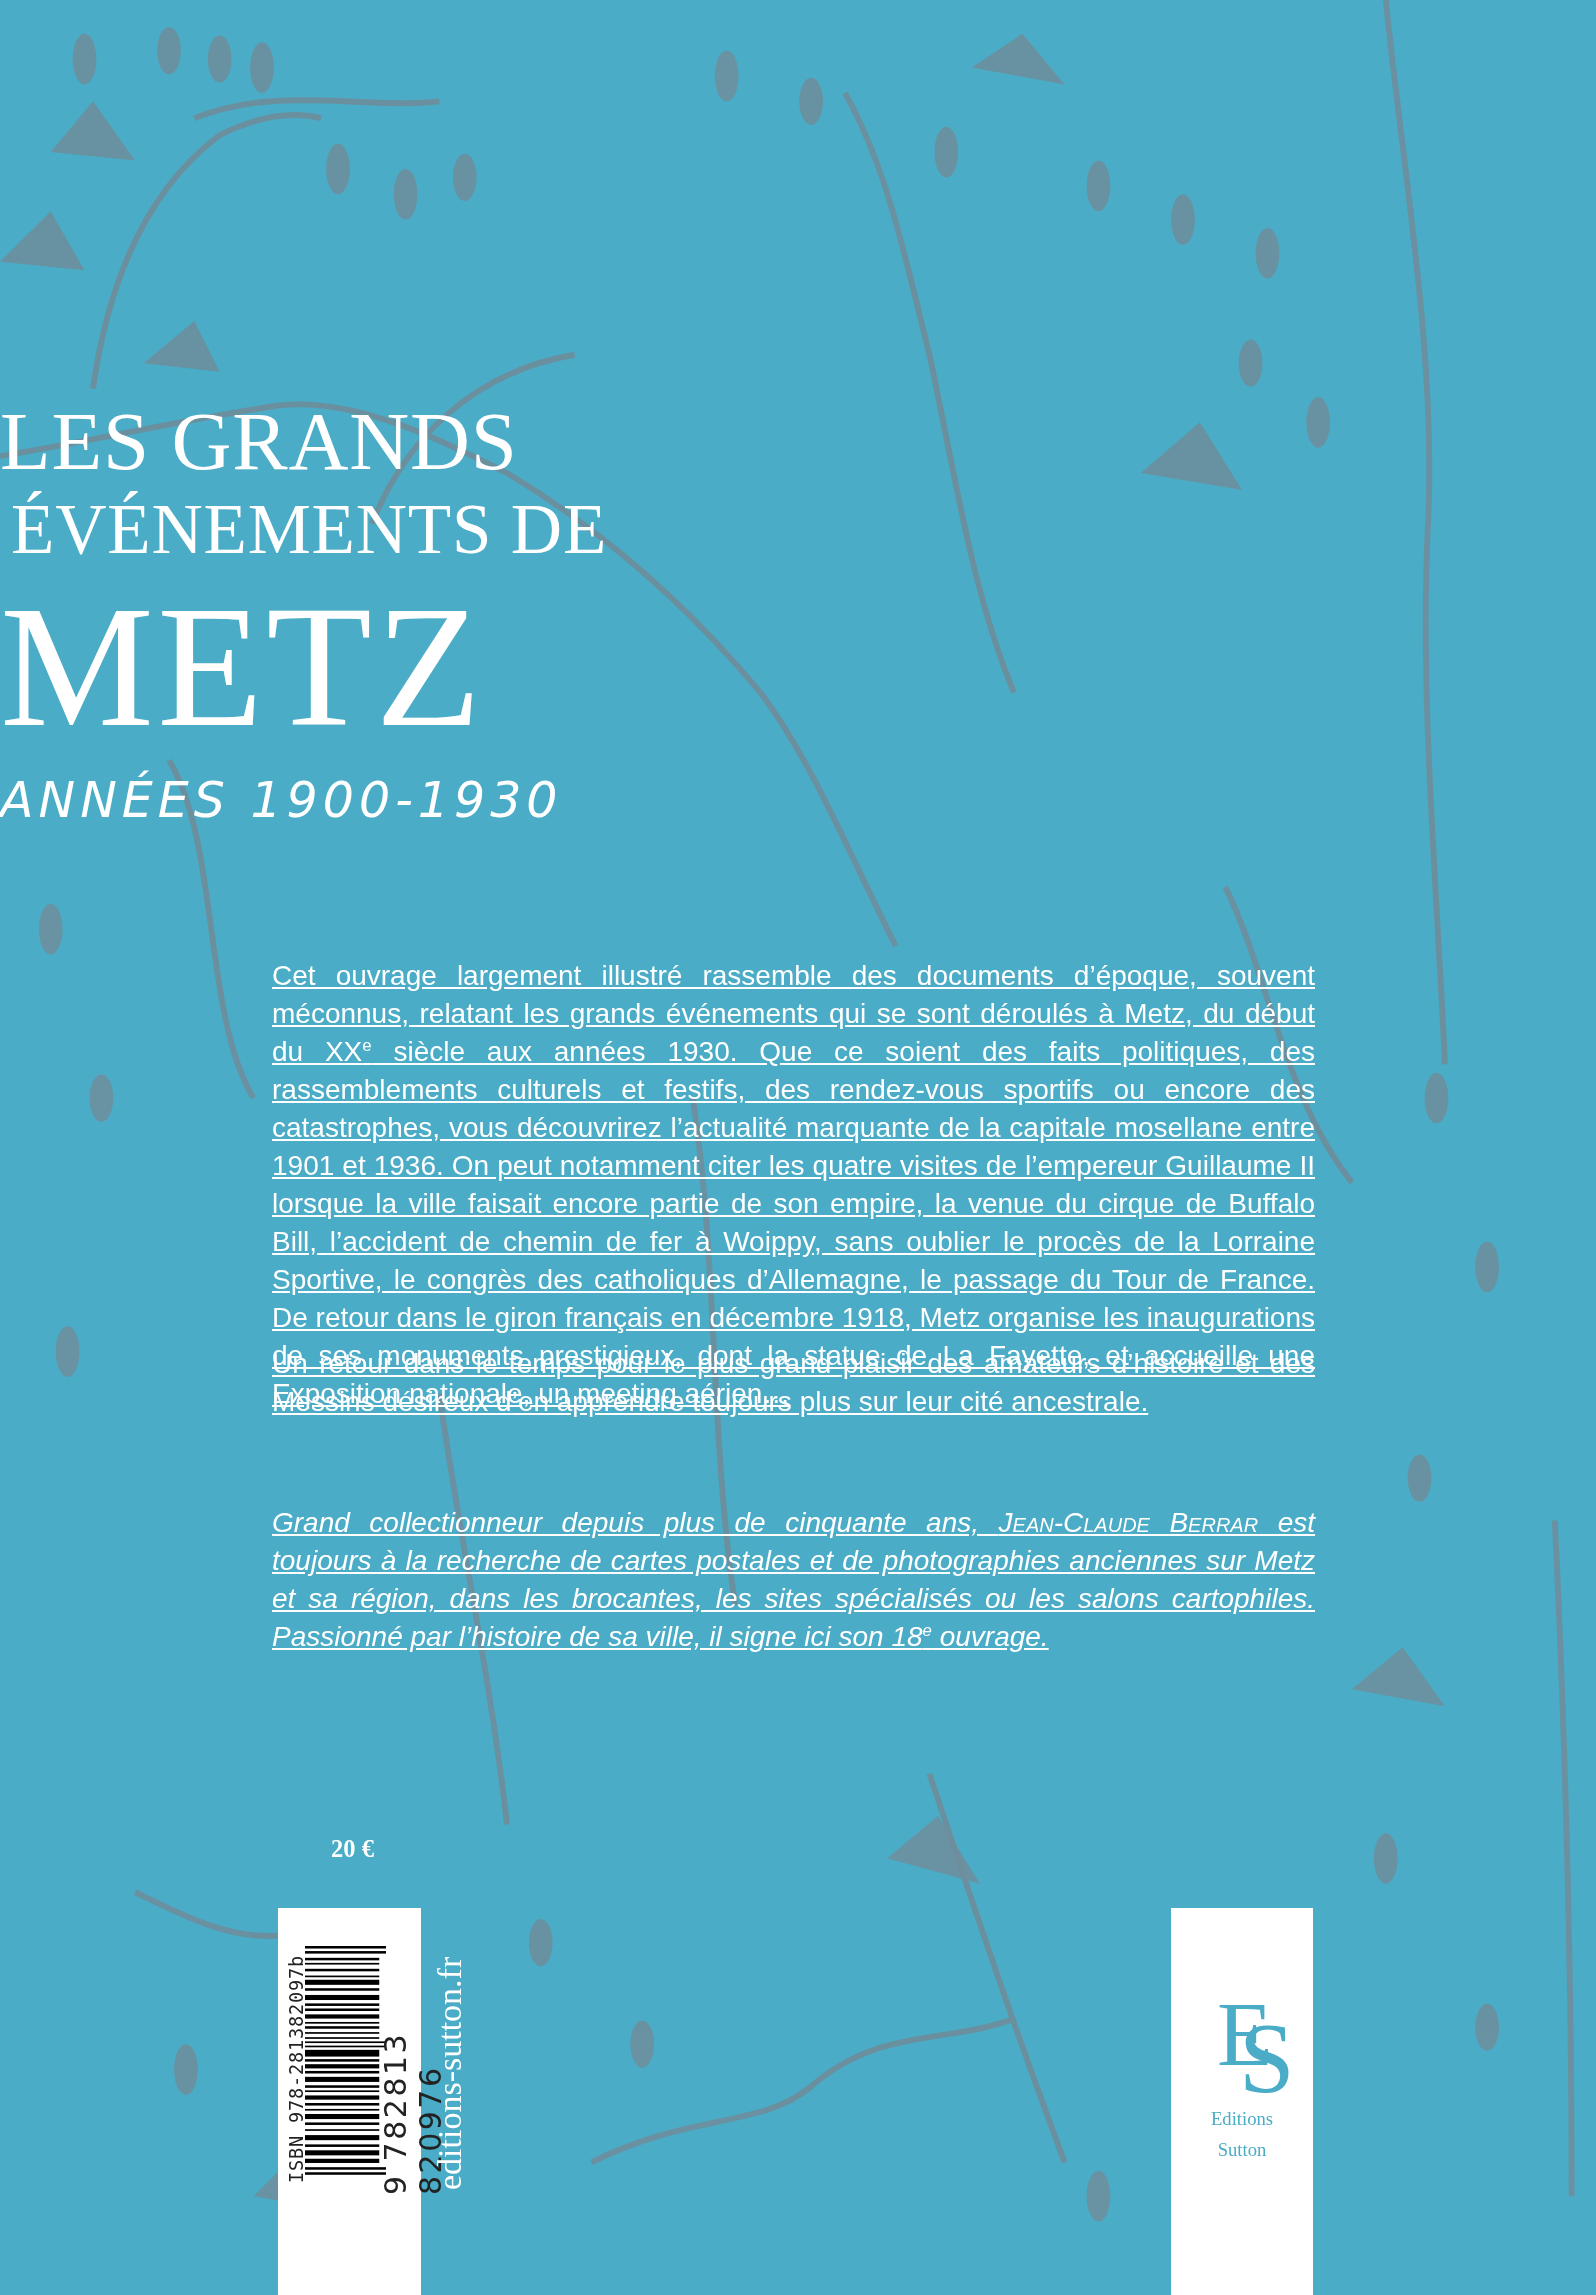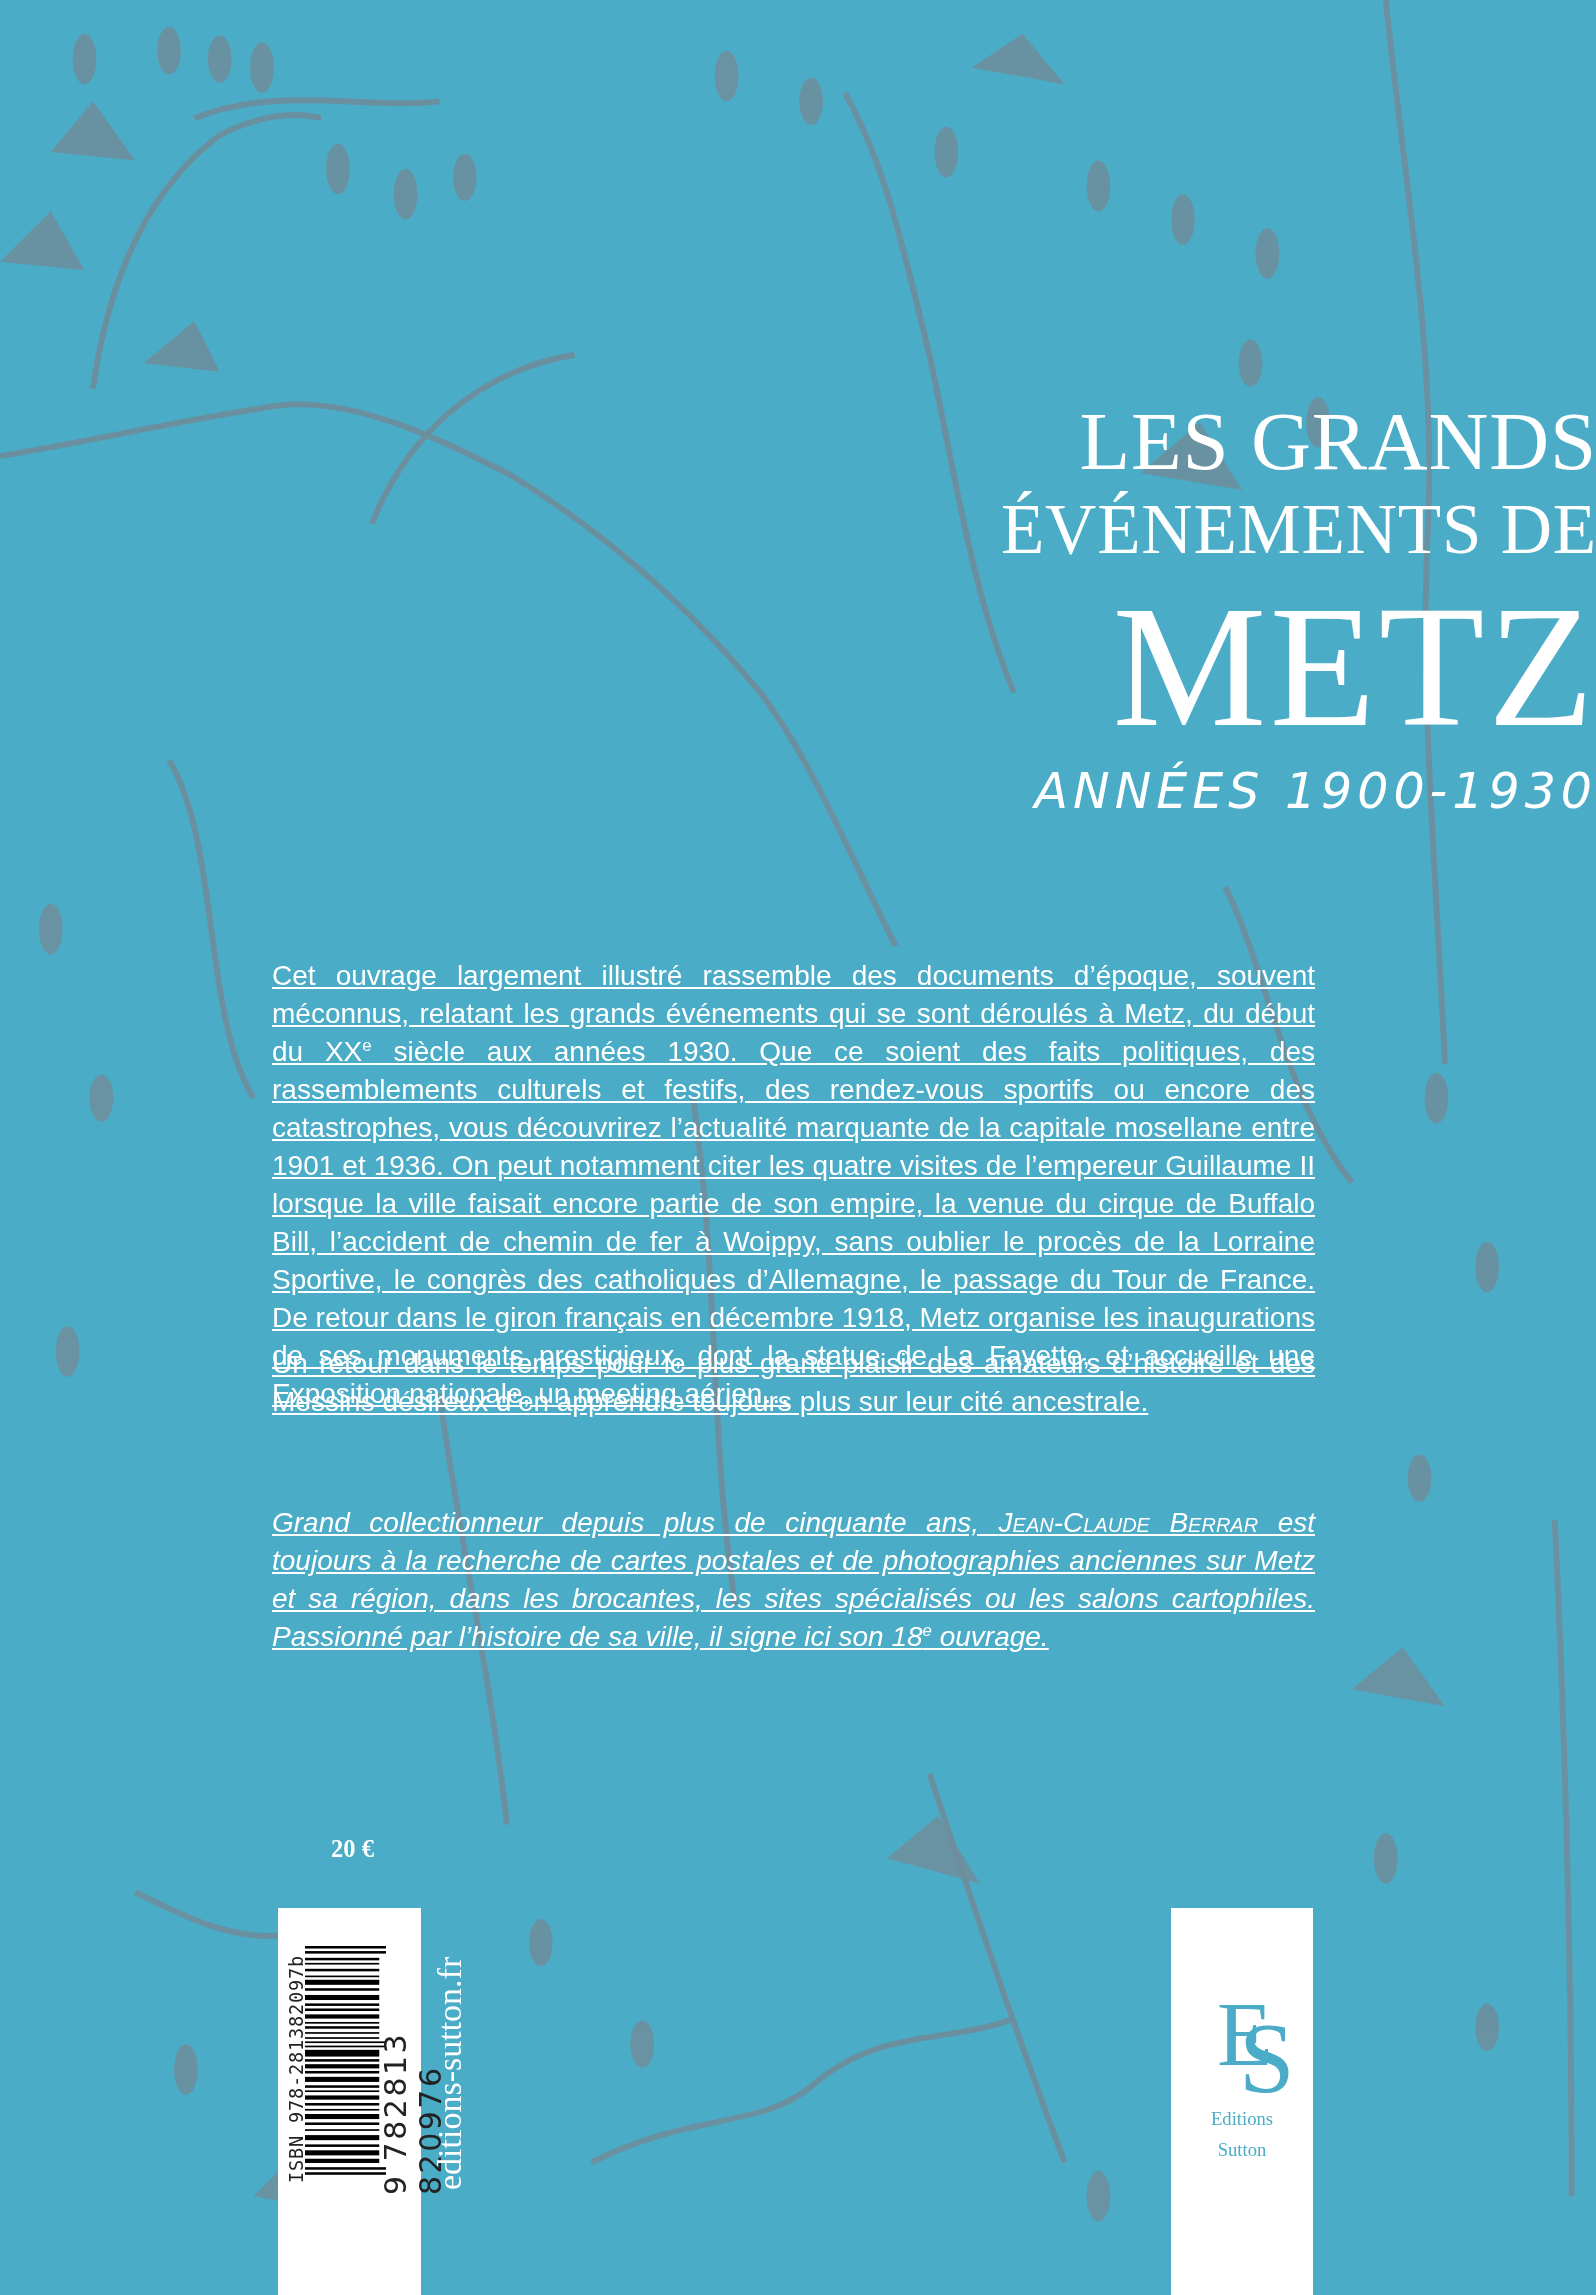--- a/index.html
+++ b/index.html
@@ -1,23 +1,23 @@
 <!DOCTYPE html>
 <html style="font-size:13.5px"><head>
 <meta charset="utf-8">
 <style>
   html, body { margin:0; padding:0; }
   body { width:1597px; height:2295px; position:relative; overflow:hidden; background:#4aacc6; font-family:"Liberation Sans", sans-serif; }
   .map { position:absolute; inset:0; z-index:0; }
   .map svg { width:100%; height:100%; }
-  .title-block { position:absolute; left:0; right:0; top:397px; text-align:right; color:#fff; z-index:2; font-family:"Liberation Serif", serif; }
+  .title-block { position:absolute; left:0; right:0; top:397px; text-align:left; color:#fff; z-index:2; font-family:"Liberation Serif", serif; }
   .t1 { font-size:83px; line-height:88px; letter-spacing:0.8px; }
   .t2 { font-size:71px; line-height:88px; letter-spacing:0.8px;padding-left:11px; }
   .t3 { font-size:173px; line-height:177px; margin-top:5px; letter-spacing:3.4px; }
-  .t4 { font-family:"DejaVu Sans", sans-serif; font-style:italic; font-size:49px; letter-spacing:5px; margin-top:8px; }
+  .t4 { font-family:"DejaVu Sans", sans-serif; font-style:italic; font-size:49px; letter-spacing:5px; margin-top:17px; }
   .body-text { position:absolute; left:272px; width:1043px; z-index:2; color:#fff; font-family:"Liberation Sans", sans-serif; font-size:28px; line-height:38px; text-align:justify;text-decoration:underline; }
   .p1 { top:957px; }
   .p2 { top:1345px; }
   .p3 { top:1504px; font-style:italic; }
   .sc { font-variant:small-caps;margin-top:40px; }
   sup { font-size:60%; line-height:0; }
   .price { position:absolute; left:331px; top:1835px; color:#fff; font-family:"Liberation Serif", serif; font-weight:bold; font-size:24.5px; z-index:2; }
   .barcode-panel { position:absolute; left:278px; top:1908px; width:143px; height:388px; background:#fff; z-index:2; }
   .barcode-rot { position:absolute; left:0; top:0; width:143px; height:388px; }
   .isbn-text { position:absolute; left:8.4px; top:30px; writing-mode:vertical-rl; transform:rotate(180deg); font-family:"DejaVu Sans Mono", monospace; font-size:18.6px; color:#222; letter-spacing:0.8px; height:245px; text-align:left; }

